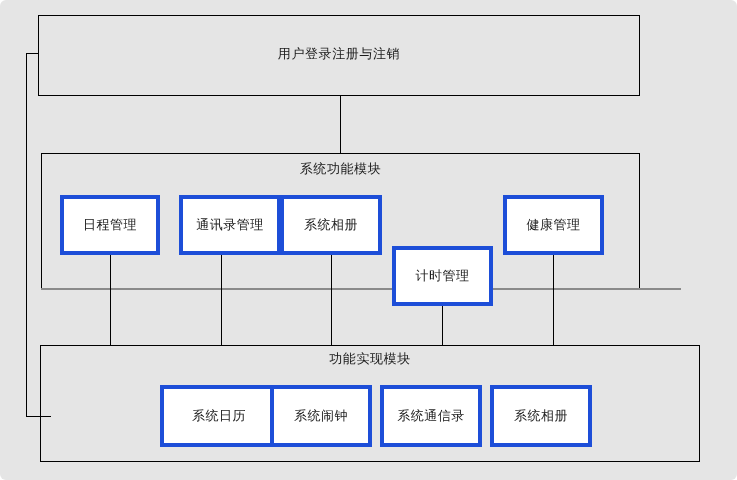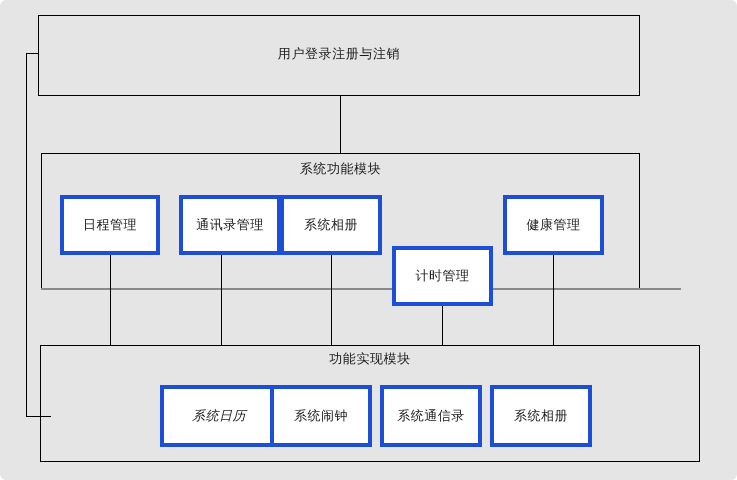--- a/index.html
+++ b/index.html
@@ -97,18 +97,18 @@
 
   <div class="vline" style="left:110px; top:255px; height:90px;"></div>
   <div class="vline" style="left:221px; top:255px; height:90px;"></div>
   <div class="vline" style="left:331px; top:255px; height:90px;"></div>
   <div class="vline" style="left:442px; top:255px; height:90px;"></div>
   <div class="vline" style="left:553px; top:255px; height:90px;"></div>
 
   <div class="box" style="left:40px; top:345px; width:660px; height:117px;"></div>
   <div class="group-title" style="left:40px; top:350px; width:660px;">功能实现模块</div>
 
-  <div class="leaf-box" style="left:160px; top:385px; width:118px; height:62px;font-style:italic;">系统日历</div>
+  <div class="leaf-box" style="left:160px; top:385px; width:118px; height:62px;">系统日历</div>
   <div class="leaf-box" style="left:270px; top:385px; width:102px; height:62px;">系统闹钟</div>
   <div class="leaf-box" style="left:380px; top:385px; width:102px; height:62px;">系统通信录</div>
   <div class="leaf-box" style="left:490px; top:385px; width:102px; height:62px;">系统相册</div>
 
 </div>
 
 </body></html>

